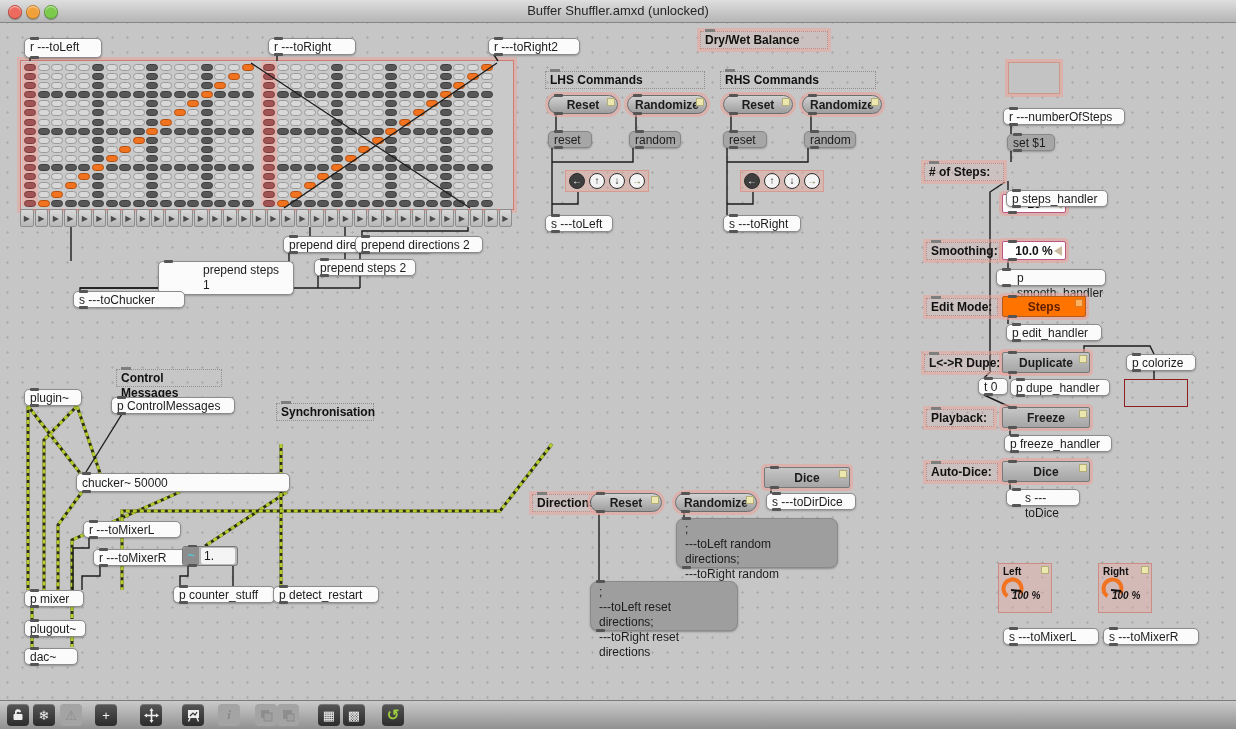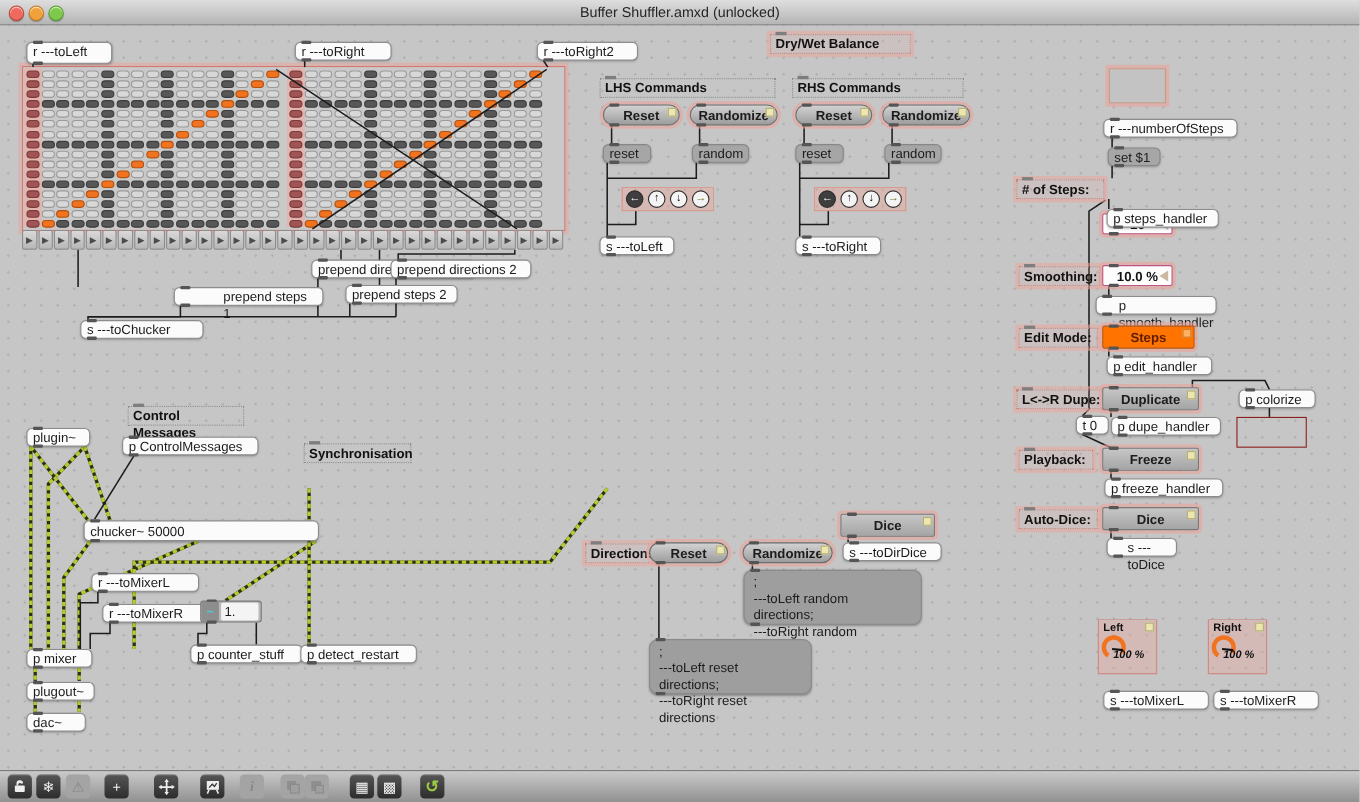--- a/index.html
+++ b/index.html
@@ -753,21 +753,21 @@
       <div class="tribtn">▶</div>
       <div class="tribtn">▶</div>
       <div class="tribtn">▶</div>
       <div class="tribtn">▶</div>
       <div class="tribtn">▶</div>
       <div class="tribtn">▶</div>
       <div class="tribtn">▶</div>
     </div>
 
 <div class="abs box obj" style="left:283px;top:236px;width:150px;height:17px;">prepend directions 1</div>
-<div class="abs box obj" style="left:158px;top:261px;width:136px;height:17px;padding-left:44px;">prepend steps 1</div>
+<div class="abs box obj" style="left:158px;top:261px;width:136px;height:34px;padding-left:44px;">prepend steps 1</div>
 <div class="abs box obj" style="left:73px;top:291px;width:112px;height:17px;">s ---toChucker</div>
 
 <div class="abs box obj" style="left:355px;top:236px;width:128px;height:17px;">prepend directions 2</div>
 <div class="abs box obj" style="left:314px;top:259px;width:102px;height:17px;">prepend steps 2</div>
 
 <div class="abs comment" style="left:545px;top:71px;width:160px;height:18px;">LHS Commands</div>
 <div class="abs box pillbtn pres" style="left:548px;top:95px;width:70px;height:19px;"><span>Reset</span><span class="ysq"></span></div>
 <div class="abs box pillbtn pres" style="left:627px;top:95px;width:80px;height:19px;"><span>Randomize</span><span class="ysq"></span></div>
 <div class="abs box msg" style="left:548px;top:131px;width:44px;height:17px;">reset</div>
 <div class="abs box msg" style="left:629px;top:131px;width:52px;height:17px;">random</div>
@@ -808,21 +808,21 @@
 <div class="abs box rectbtn pres" style="left:1002px;top:352px;width:88px;height:21px;"><span>Duplicate</span><span class="ysq"></span></div>
 <div class="abs box obj" style="left:978px;top:378px;width:30px;height:17px;">t 0</div>
 <div class="abs box obj" style="left:1010px;top:379px;width:100px;height:17px;">p dupe_handler</div>
 <div class="abs box obj" style="left:1126px;top:354px;width:70px;height:17px;">p colorize</div>
 <div class="abs redrect" style="left:1124px;top:379px;width:64px;height:28px;"></div>
 <div class="abs comment plabel" style="left:926px;top:409px;width:68px;height:18px;">Playback:</div>
 <div class="abs box rectbtn pres" style="left:1002px;top:407px;width:88px;height:21px;"><span>Freeze</span><span class="ysq"></span></div>
 <div class="abs box obj" style="left:1004px;top:435px;width:108px;height:17px;">p freeze_handler</div>
 <div class="abs comment plabel" style="left:926px;top:463px;width:72px;height:18px;">Auto-Dice:</div>
 <div class="abs box rectbtn pres" style="left:1002px;top:461px;width:88px;height:21px;"><span>Dice</span><span class="ysq"></span></div>
-<div class="abs box obj" style="left:1006px;top:489px;width:64px;height:17px;padding-left:18px;">s ---toDice</div>
+<div class="abs box obj" style="left:1006px;top:489px;width:74px;height:17px;padding-left:18px;">s ---toDice</div>
 
 <div class="abs box rectbtn pres" style="left:764px;top:467px;width:86px;height:21px;"><span>Dice</span><span class="ysq"></span></div>
 <div class="abs box obj" style="left:766px;top:493px;width:90px;height:17px;">s ---toDirDice</div>
 <div class="abs comment plabel" style="left:532px;top:494px;width:68px;height:18px;">Directions:</div>
 <div class="abs box pillbtn pres" style="left:590px;top:493px;width:72px;height:19px;"><span>Reset</span><span class="ysq"></span></div>
 <div class="abs box pillbtn pres" style="left:675px;top:493px;width:82px;height:19px;"><span>Randomize</span><span class="ysq"></span></div>
 <div class="abs box bigmsg" style="left:676px;top:518px;width:162px;height:50px;">;
 ---toLeft random directions;
 ---toRight random directions</div>
 <div class="abs box bigmsg" style="left:590px;top:581px;width:148px;height:50px;">;

